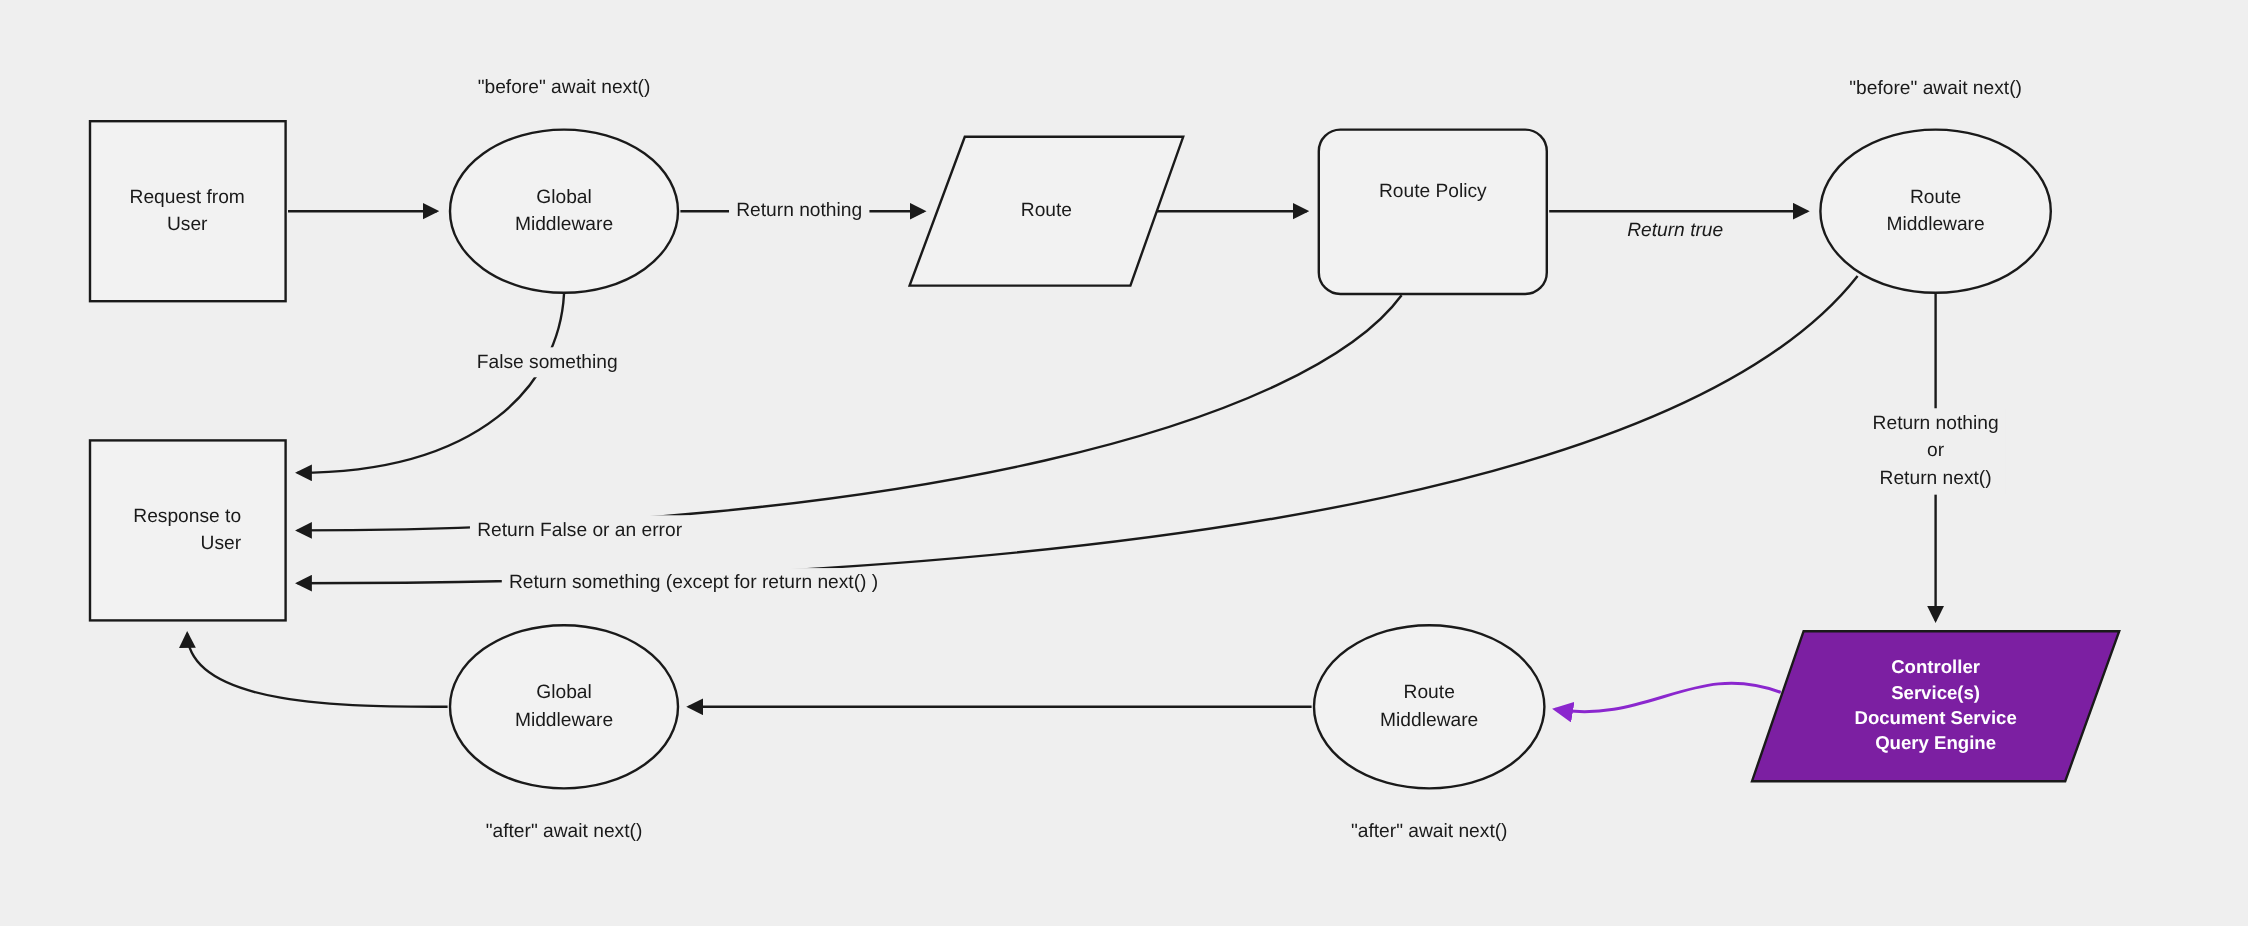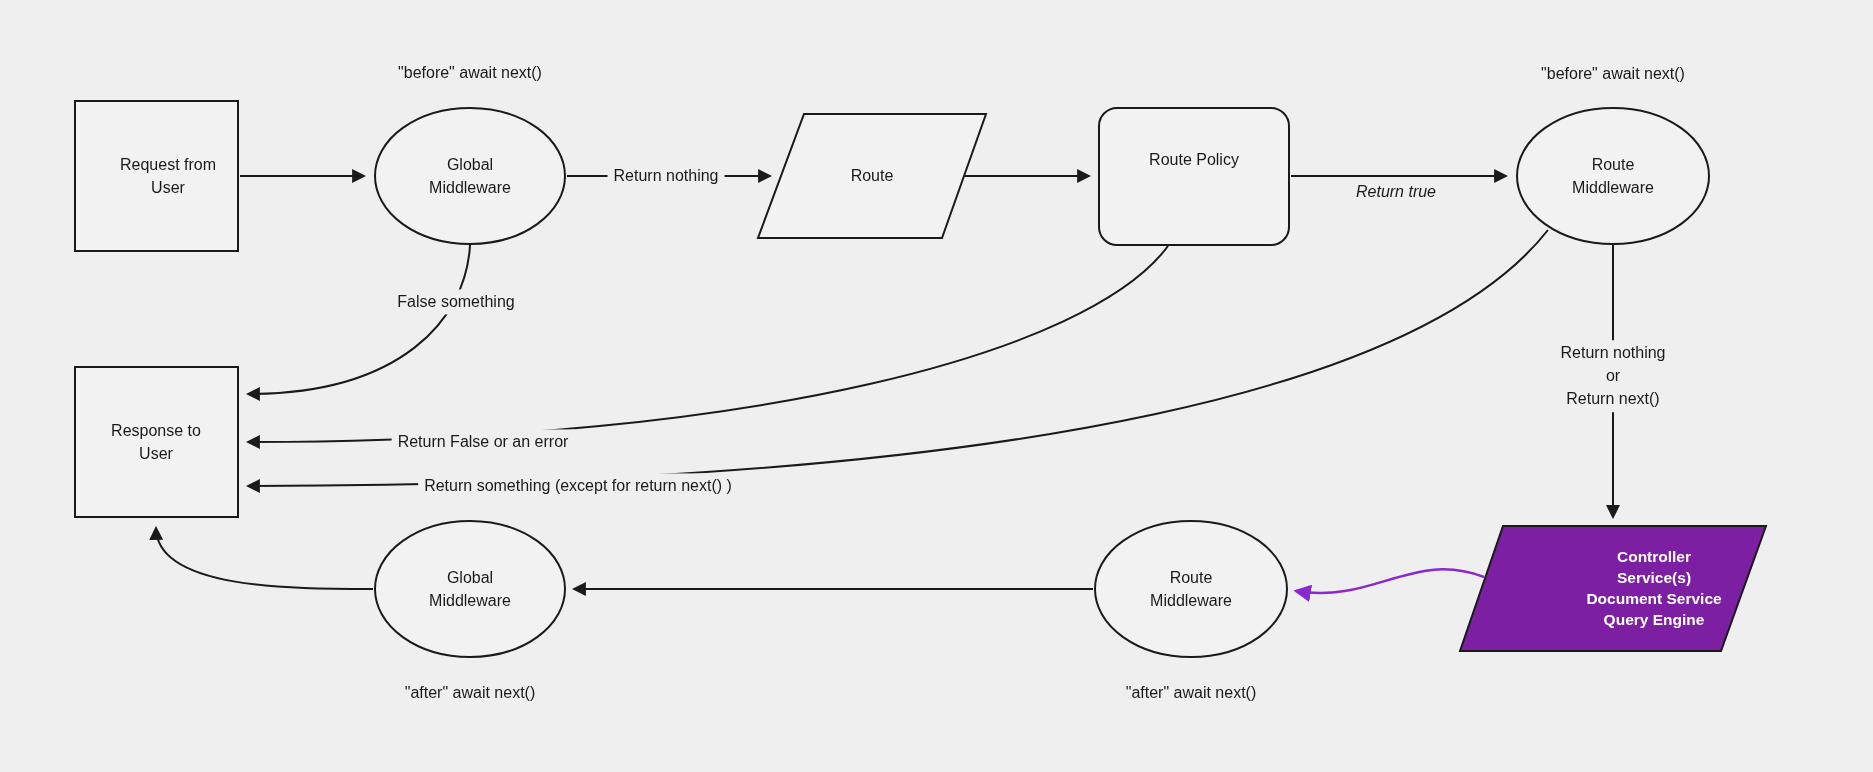--- a/index.html
+++ b/index.html
@@ -84,31 +84,31 @@
       <polygon class="shape" points="804,114 986,114 942,238 758,238"></polygon>
       <rect class="shape" x="1099" y="108" width="190" height="137" rx="18"></rect>
       <ellipse class="shape" cx="1613" cy="176" rx="96" ry="68"></ellipse>
       <rect class="shape" x="75" y="367" width="163" height="150"></rect>
       <polygon class="shape purple" points="1503,526 1766,526 1721,651 1460,651"></polygon>
       <ellipse class="shape" cx="1191" cy="589" rx="96" ry="68"></ellipse>
       <ellipse class="shape" cx="470" cy="589" rx="95" ry="68"></ellipse>
     </g>
   </svg>
 
-  <div class="label" style="left:168px;top:176px;">Request from
+  <div class="label" style="left:156px;top:176px;">Request from
 User</div>
   <div class="label" style="left:470px;top:176px;">Global
 Middleware</div>
   <div class="label" style="left:872px;top:176px;">Route</div>
   <div class="label" style="left:1194px;top:160px;">Route Policy</div>
   <div class="label" style="left:1613px;top:176px;">Route
 Middleware</div>
-  <div class="label" style="left:156px;top:442px;">Response to
+  <div class="label" style="left:156px;top:442px;text-align:right;">Response to
 User</div>
-  <div class="label controller-label" style="left:1654px;top:589px;">Controller
+  <div class="label controller-label" style="left:1613px;top:589px;">Controller
 Service(s)
 Document Service
 Query Engine</div>
   <div class="label" style="left:1191px;top:589px;">Route
 Middleware</div>
   <div class="label" style="left:470px;top:589px;">Global
 Middleware</div>
 
   <div class="label" style="left:470px;top:73px;">"before" await next()</div>
   <div class="label edge-label" style="left:666px;top:176px;">Return nothing</div>

